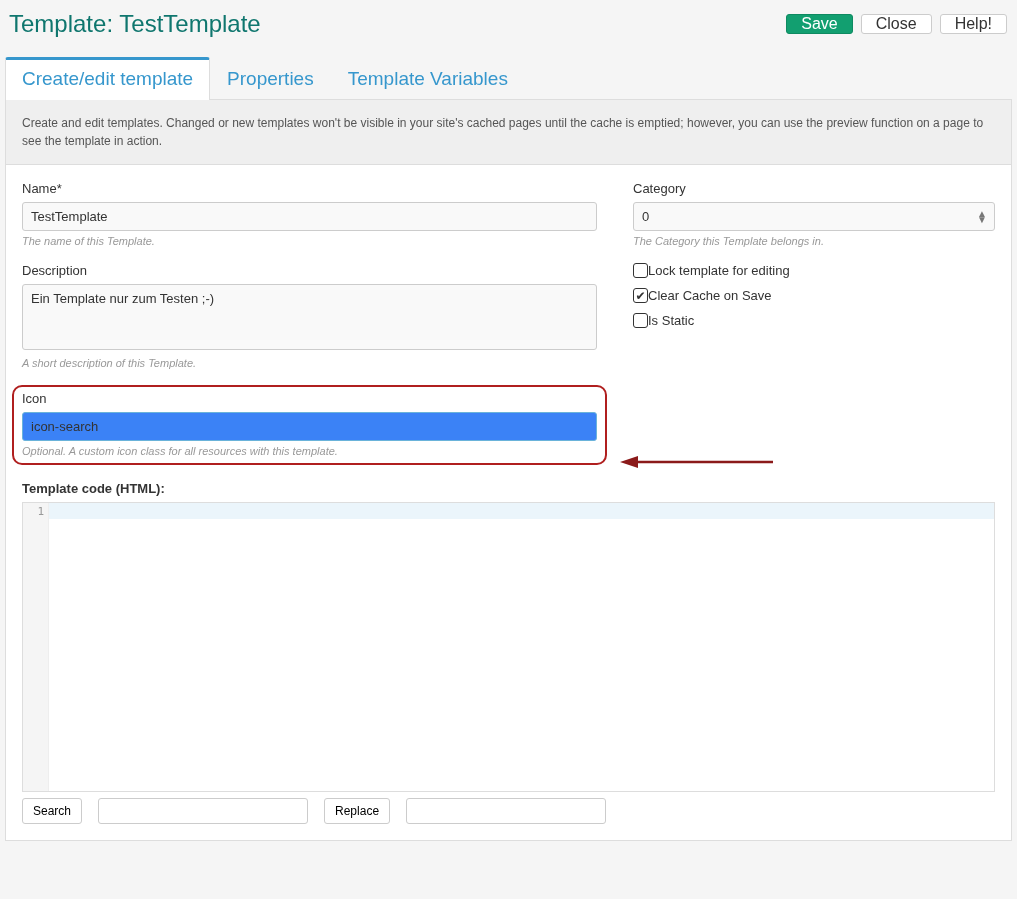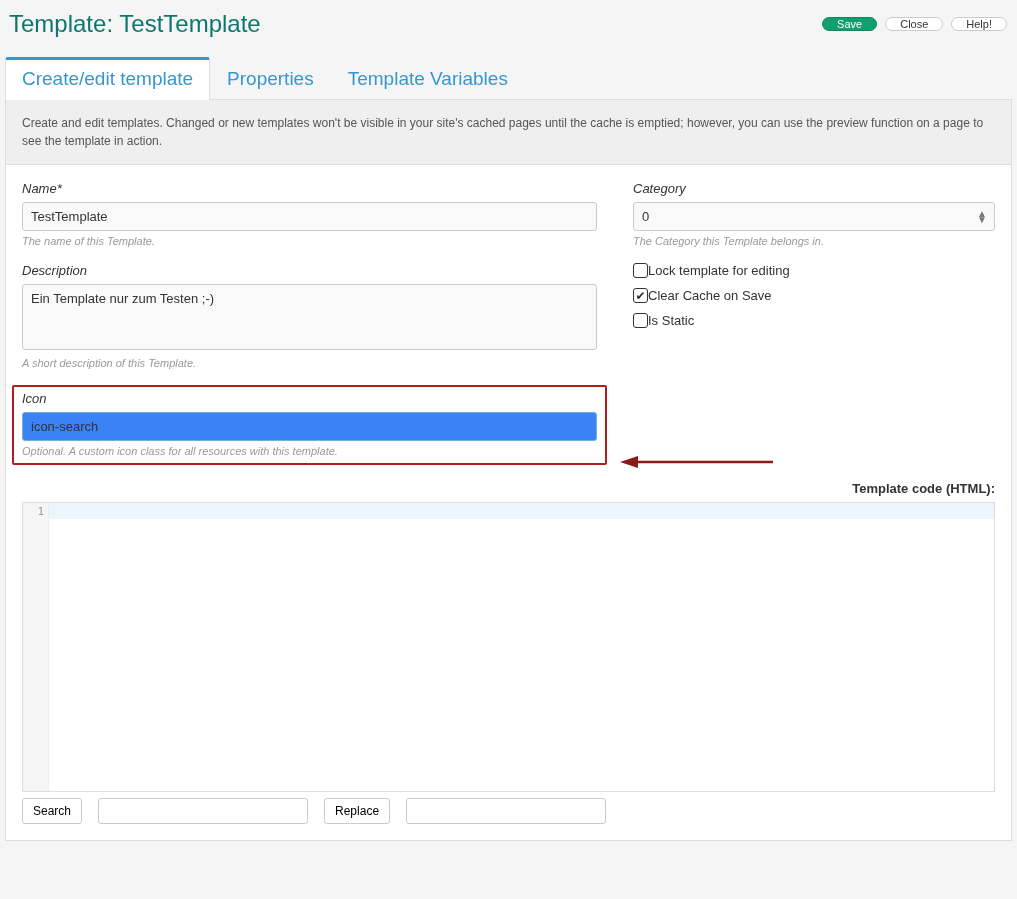--- a/index.html
+++ b/index.html
@@ -26,22 +26,22 @@
     font-weight: 300;
     color: #0f766e;
     margin-left: 4px;
   }
   .btn-row { display:flex; gap:8px; padding-right:5px; }
   .btn {
     border:1px solid #ccc;
     background:#fff;
     color:#333;
     padding:0 14px;
-    font-size:11px;
-    border-radius:8px;
+    font-size:16px;
+    border-radius:3px;
     cursor:pointer;
   }
   .btn-primary {
     background:#129f70;
     border-color:#0e8a61;
     color:#fff;
   }
   .tabs {
     display:flex;
     border-bottom:1px solid #ddd;
@@ -88,21 +88,20 @@
     gap:36px;
   }
   .left-col { flex:0 0 575px; }
   .right-col { flex:1; }
   .field { margin-bottom:16px; }
   .field label {
     display:block;
     font-size:13px;
     color:#333;
     margin-bottom:6px;
-    font-style:italic;
   }
   .field input[type=text], .field textarea, .field select {
     width:100%;
     border:1px solid #ccc;
     border-radius:3px;
     padding:6px 8px;
     font-size:13px;
     background:#f9f9f9;
     color:#333;
     font-family:inherit;
@@ -128,37 +127,37 @@
   .checkbox-row .cb {
     width:15px; height:15px; border:1.5px solid #333; border-radius:3px;
     display:flex; align-items:center; justify-content:center;
     font-size:12px; line-height:1;
   }
   .highlight-box {
     border:2.5px solid #b01f1f;
     padding:4px 8px 6px 8px;
     margin-left:-10px;
     margin-right:-10px;
-    border-radius:2px;
+    border-radius:10px;
   }
   .highlight-box .field { margin-bottom:0; }
   .highlight-box input[type=text] {
     border:1px solid #6ab3da;
     background:#3b82f6;
   }
   .arrow {
     position:absolute;
     left:618px;
     top:452px;
     pointer-events:none;
   }
   .code-section {
     padding:0 16px 16px 16px;
   }
-  .code-label { font-size:13px; font-weight:600; margin-bottom:6px; display:block;text-align:right; }
+  .code-label { font-size:13px; font-weight:600; margin-bottom:6px; display:block; }
   .code-editor {
     border:1px solid #ddd; height:290px; display:flex; background:#fff;
   }
   .gutter {
     width:26px; background:#f5f5f5; border-right:1px solid #eee;
     text-align:right; padding:2px 4px 0 0; font-size:11px; color:#999;
     font-family:Menlo, Consolas, monospace;
   }
   .code-area { flex:1; background:#fff; }
   .code-line-hl { background:#ebf5fb; height:16px; }

